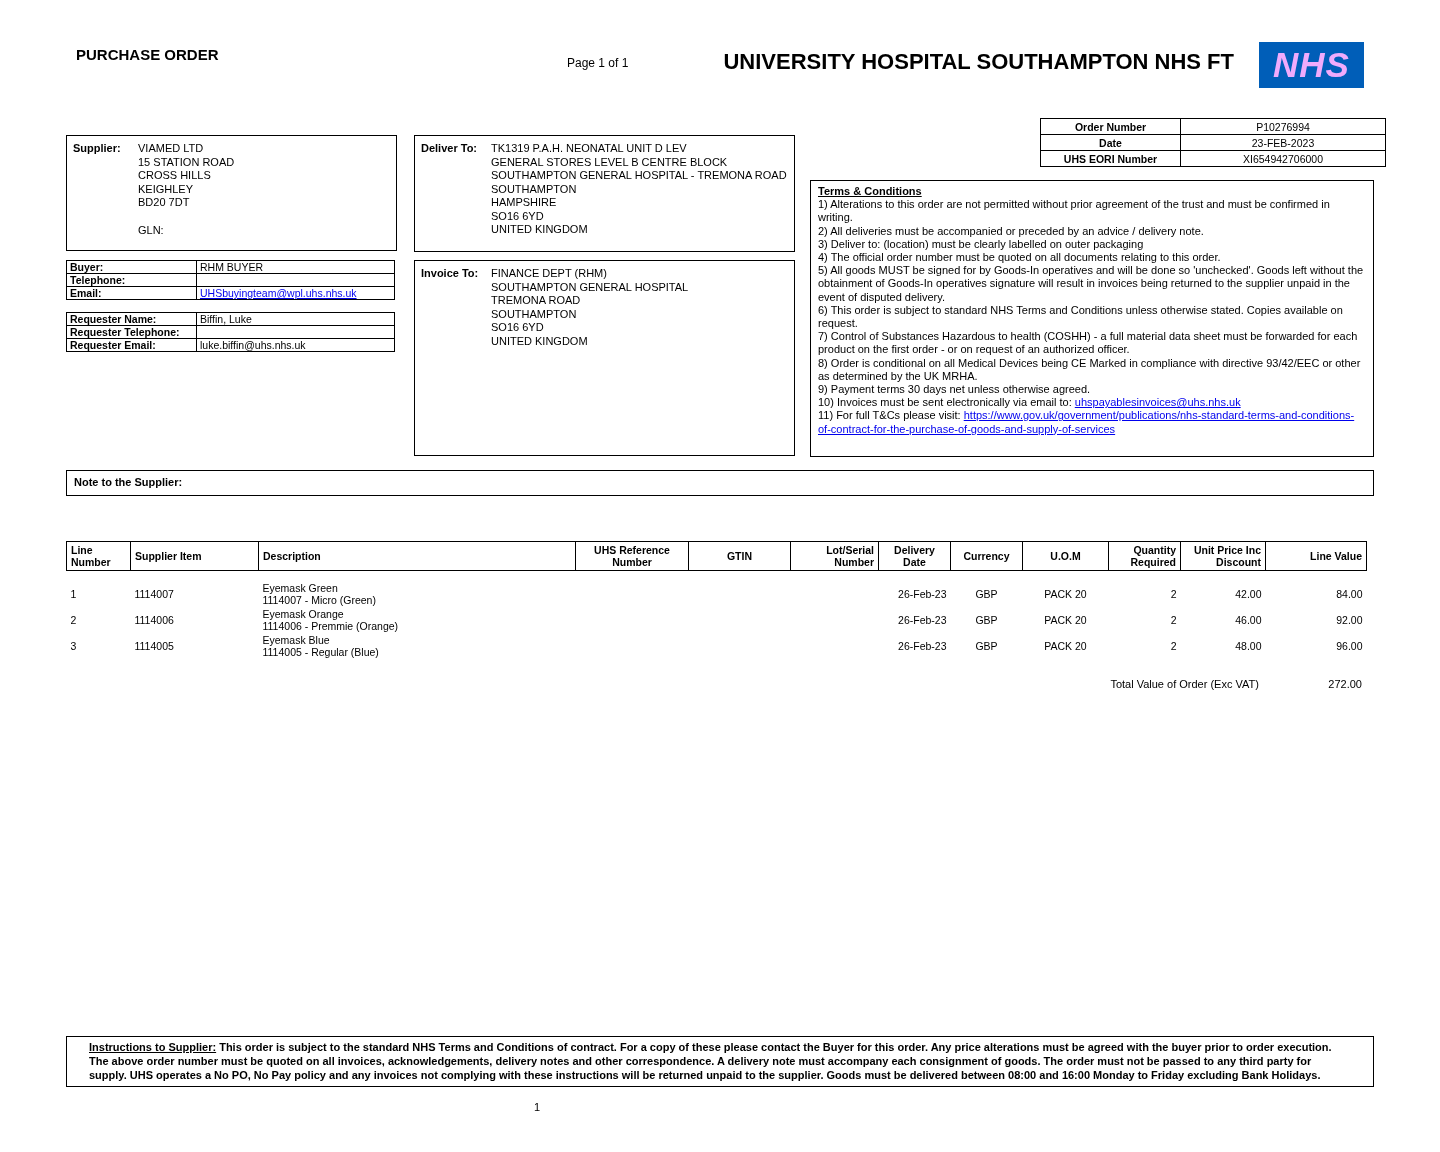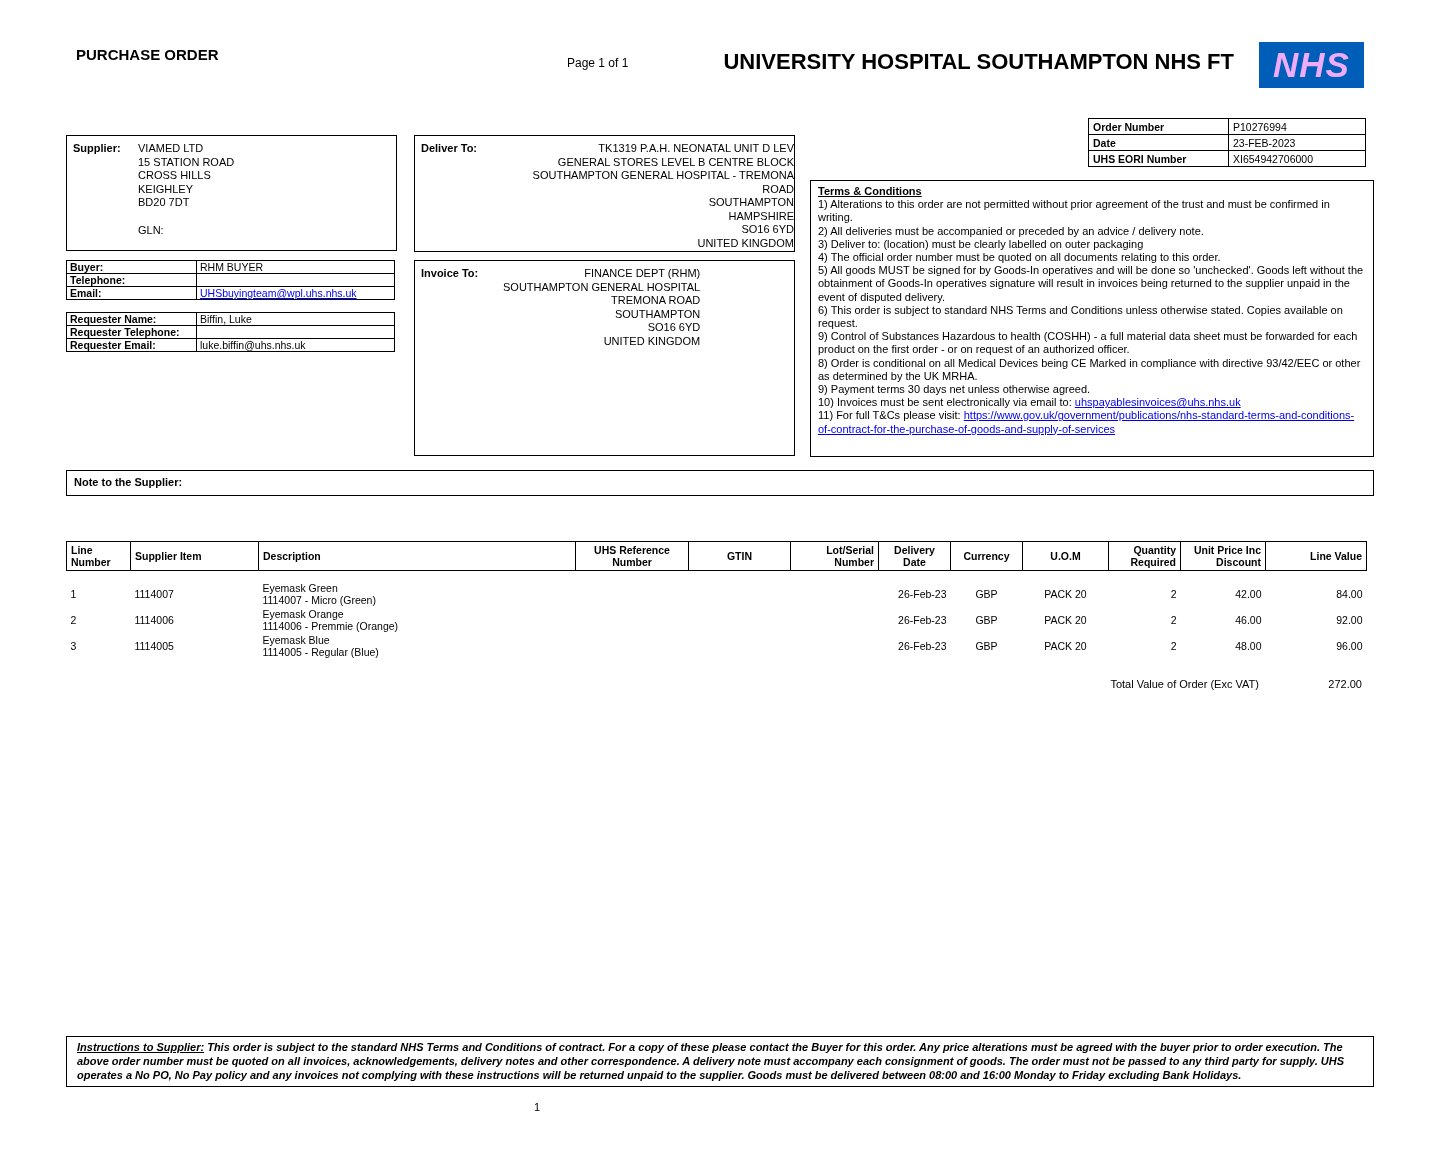--- a/index.html
+++ b/index.html
@@ -19,25 +19,25 @@
     color:#f0abfc; font-weight:bold; font-style:italic; font-size:35px;
     display:flex; align-items:center; justify-content:center; letter-spacing:1px; }
 
   
   .supplier-box { left:66px; top:135px; width:331px; height:116px; font-size:11px; }
   .deliver-box  { left:414px; top:135px; width:381px; height:117px; font-size:11px; }
   .invoice-box  { left:414px; top:260px; width:381px; height:196px; font-size:11px; }
   .box-label { position:absolute; left:6px; top:6px; font-weight:bold; font-size:11px; }
   .addr-content { position:absolute; top:6px; line-height:13.5px; }
   .supplier-box .addr-content { left:71px; }
-  .deliver-box .addr-content, .invoice-box .addr-content { left:88px;text-align:right; }
+  .deliver-box .addr-content, .invoice-box .addr-content { left:76px; }
   .gln-label { margin-top:14px; }
 
   
-  .order-table { position:absolute; left:1088px; top:118px; width:278px; border-collapse:collapse; font-size:10.5px; }
+  .order-table { position:absolute; left:1040px; top:118px; width:346px; border-collapse:collapse; font-size:10.5px;text-align:center; }
   .order-table td { border:1px solid #000; height:16px; padding:0 4px; white-space:nowrap; }
   .order-table td.lbl { font-weight:bold; width:140px; }
 
   
   .terms-box { left:810px; top:180px; width:564px; height:277px; padding:4px 7px; font-size:11px; line-height:13.2px; }
   .terms-title { font-weight:bold; text-decoration:underline; }
   .link { color:#0000EE; text-decoration:underline; cursor:pointer; overflow-wrap:anywhere; }
 
   
   .kv-table { position:absolute; border-collapse:collapse; font-size:10.5px; }
@@ -68,22 +68,22 @@
   .c-uom  { text-align:center; }
   .c-qty  { text-align:right; padding-right:12px; }
   .c-price{ text-align:right; padding-right:7px; }
   .c-val  { text-align:right; padding-right:4px; }
 
   
   .total-row { position:absolute; left:66px; top:678px; width:1296px; text-align:right; font-size:11px; }
   .total-value { display:inline-block; width:100px; text-align:right; }
 
   
-  .instructions-box { left:66px; top:1036px; width:1308px; height:51px; padding:3px 10px;
-    font-size:11px; font-weight:bold; font-style:italic; line-height:14px; }
+  .instructions-box { left:66px; top:1036px; width:1308px; height:51px; padding:3px 22px;
+    font-size:11px; font-weight:bold; line-height:14px; }
   .instr-title { text-decoration:underline; }
 
   .footer-page { position:absolute; left:534px; top:1101px; font-size:11px; }
 </style>
 </head>
 <body>
 
 <div class="page">
 
   <div class="po-title">PURCHASE ORDER</div>
@@ -182,21 +182,21 @@
   </div>
 
   <div class="box terms-box">
     <div class="terms-title">Terms &amp; Conditions</div>
     <div>1) Alterations to this order are not permitted without prior agreement of the trust and must be confirmed in writing.</div>
     <div>2) All deliveries must be accompanied or preceded by an advice / delivery note.</div>
     <div>3) Deliver to: (location) must be clearly labelled on outer packaging</div>
     <div>4) The official order number must be quoted on all documents relating to this order.</div>
     <div>5) All goods MUST be signed for by Goods-In operatives and will be done so 'unchecked'. Goods left without the obtainment of Goods-In operatives signature will result in invoices being returned to the supplier unpaid in the event of disputed delivery.</div>
     <div>6) This order is subject to standard NHS Terms and Conditions unless otherwise stated. Copies available on request.</div>
-    <div>9) Control of Substances Hazardous to health (COSHH) - a full material data sheet must be forwarded for each product on the first order - or on request of an authorized officer.</div>
+    <div>7) Control of Substances Hazardous to health (COSHH) - a full material data sheet must be forwarded for each product on the first order - or on request of an authorized officer.</div>
     <div>8) Order is conditional on all Medical Devices being CE Marked in compliance with directive 93/42/EEC or other as determined by the UK MRHA.</div>
     <div>9) Payment terms 30 days net unless otherwise agreed.</div>
     <div><span>10) Invoices must be sent electronically via email to: </span><a class="link">uhspayablesinvoices@uhs.nhs.uk</a></div>
     <div><span>11) For full T&amp;Cs please visit: </span><a class="link">https://www.gov.uk/government/publications/nhs-standard-terms-and-conditions-of-contract-for-the-purchase-of-goods-and-supply-of-services</a></div>
   </div>
 
   <div class="box note-box">
     <span class="note-label">Note to the Supplier:</span>
   </div>
 

